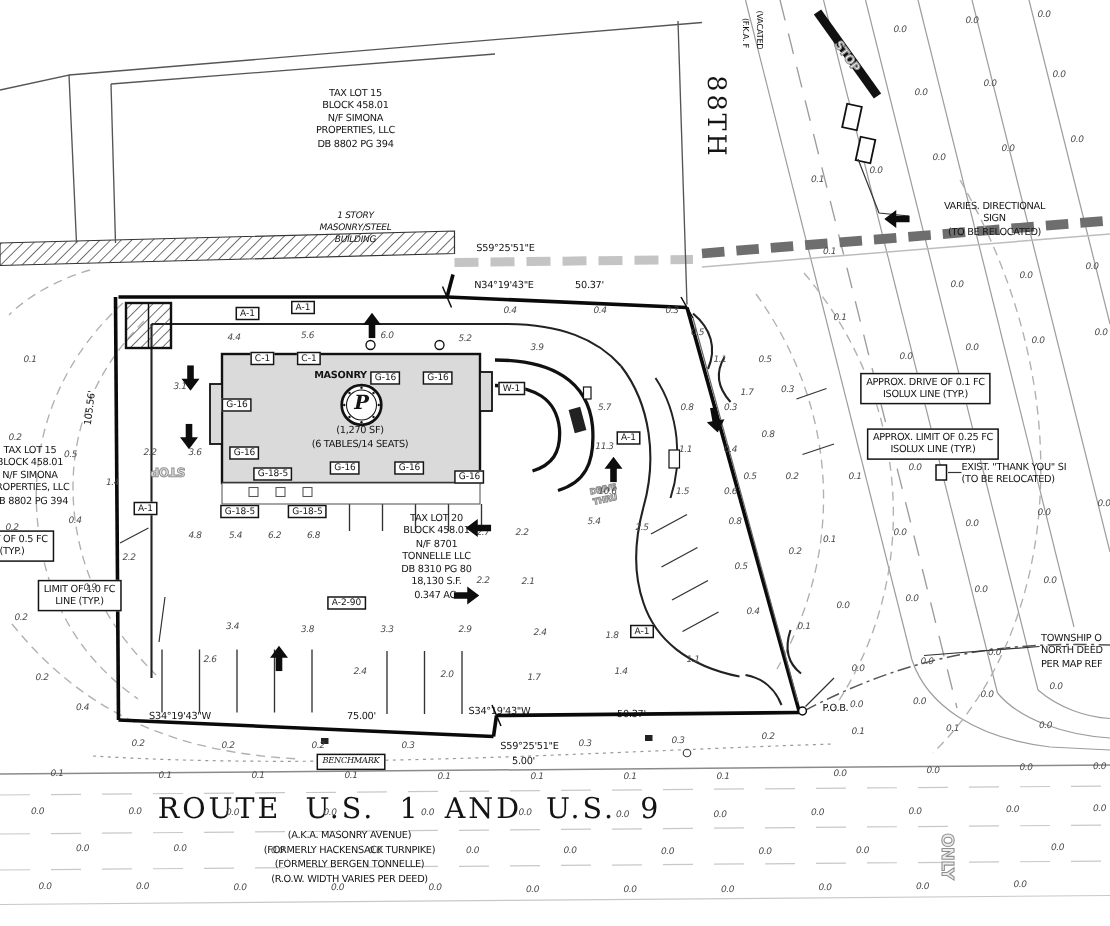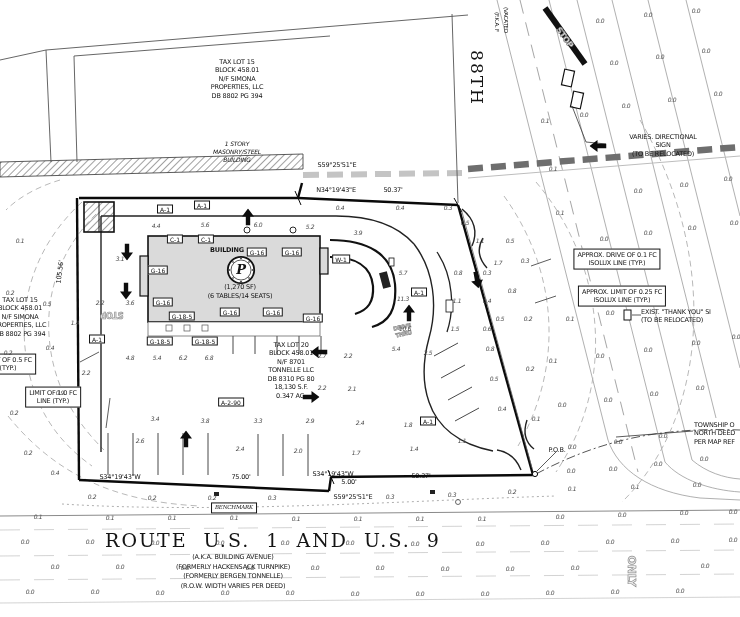--- a/index.html
+++ b/index.html
@@ -216,52 +216,52 @@
 PER MAP REF</div>
   <div class="lbl boxed" style="left:617px;top:259px">APPROX. DRIVE OF 0.1 FC
 ISOLUX LINE (TYP.)</div>
   <div class="lbl boxed" style="left:622px;top:296px">APPROX. LIMIT OF 0.25 FC
 ISOLUX LINE (TYP.)</div>
   <div class="lbl boxed" style="left:8px;top:364px">LIMIT OF 0.5 FC
 (TYP.)</div>
   <div class="lb­l lbl boxed" style="left:53px;top:397px">LIMIT OF 1.0 FC
 LINE (TYP.)</div>
   <div class="lbl boxed it serif" style="left:234px;top:508px;font-size:5.5px">BENCHMARK</div>
-  <div class="lbl" style="left:557px;top:450px">P.O.B.</div>
+  <div class="lbl" style="left:557px;top:472px">P.O.B.</div>
 
   <div class="lbl roadtxt" style="left:477px;top:78px;font-size:17px;letter-spacing:2px;transform:translate(-50%,-50%) rotate(90deg)">88TH</div>
   <div class="lbl" style="left:496px;top:22px;font-size:5.5px;white-space:nowrap;transform:translate(-50%,-50%) rotate(90deg)">(F.K.A. F</div>
   <div class="lbl" style="left:505px;top:20px;font-size:5.5px;white-space:nowrap;transform:translate(-50%,-50%) rotate(90deg)">(VACATED</div>
 
   <div class="lbl roadtxt" style="left:273px;top:540px;font-size:19px;letter-spacing:2px;word-spacing:8px;white-space:nowrap">ROUTE U.S. 1 AND U.S. 9</div>
-  <div class="lbl" style="left:233px;top:557px;white-space:nowrap">(A.K.A. BUILDING AVENUE)</div>
+  <div class="lbl" style="left:233px;top:557px;white-space:nowrap">(A.K.A. MASONRY AVENUE)</div>
   <div class="lbl" style="left:233px;top:566.5px;white-space:nowrap">(FORMERLY HACKENSACK TURNPIKE)</div>
   <div class="lbl" style="left:233px;top:576px;white-space:nowrap">(FORMERLY BERGEN TONNELLE)</div>
   <div class="lbl" style="left:233px;top:585.5px;white-space:nowrap">(R.O.W. WIDTH VARIES PER DEED)</div>
 
   <div class="lbl outline" style="left:631px;top:571px;font-size:11px;transform:translate(-50%,-50%) rotate(90deg)">ONLY</div>
   <div class="lbl outline" style="left:112px;top:314px;font-size:8px;transform:translate(-50%,-50%) rotate(180deg)">STOP</div>
   <div class="lbl outline" style="left:564px;top:38px;font-size:8px;transform:translate(-50%,-50%) rotate(54deg)">STOP</div>
   <div class="lbl outline" style="left:403px;top:331px;font-size:5.5px;transform:translate(-50%,-50%) rotate(-12deg)">DRIVE
 THRU</div>
 
-  <div class="lbl" style="left:227px;top:250px;font-weight:bold">BUILDING</div>
+  <div class="lbl" style="left:227px;top:250px;font-weight:bold">MASONRY</div>
   <div class="lbl serif it" style="left:241px;top:270px;font-size:13px;font-weight:bold">P</div>
   <div class="lbl" style="left:240px;top:287px;white-space:nowrap">(1,270  SF)</div>
   <div class="lbl" style="left:240px;top:296px;white-space:nowrap">(6 TABLES/14 SEATS)</div>
 
 <span class="dim" style="left: 337px; top: 165px;">S59°25'51"E</span>
     <span class="dim" style="left: 336px; top: 190px;">N34°19'43"E</span>
     <span class="dim" style="left: 393px; top: 190px;">50.37'</span>
     <span class="dim" style="left: 120px; top: 477px;">S34°19'43"W</span>
     <span class="dim" style="left: 241px; top: 477px;">75.00'</span>
     <span class="dim" style="left: 333px; top: 474px;">S34°19'43"W</span>
     <span class="dim" style="left: 421px; top: 476px;">50.37'</span>
     <span class="dim" style="left: 353px; top: 497px;">S59°25'51"E</span>
-    <span class="dim" style="left: 349px; top: 482px; text-align: center;">5.00'</span>
+    <span class="dim" style="left: 349px; top: 507px; text-align: center;">5.00'</span>
     <span class="dim" style="left: 60px; top: 272px; transform: translate(-50%, -50%) rotate(-83deg);">105.56'</span>
     <span class="tag" style="left: 165px; top: 209px;">A-1</span>
     <span class="tag" style="left: 202px; top: 205px;">A-1</span>
     <span class="tag" style="left: 97px; top: 339px;">A-1</span>
     <span class="tag" style="left: 419px; top: 292px;">A-1</span>
     <span class="tag" style="left: 428px; top: 421px;">A-1</span>
     <span class="tag" style="left: 175px; top: 239px;">C-1</span>
     <span class="tag" style="left: 206px; top: 239px;">C-1</span>
     <span class="tag" style="left: 257px; top: 252px;">G-16</span>
     <span class="tag" style="left: 292px; top: 252px;">G-16</span>

